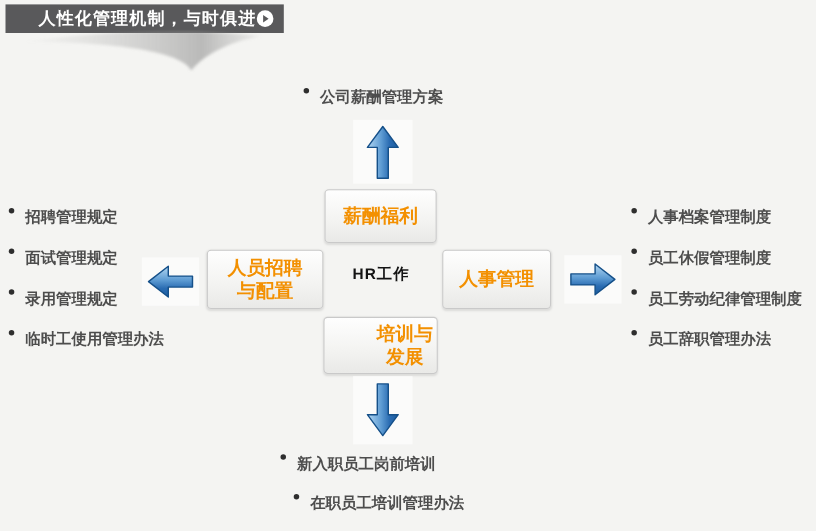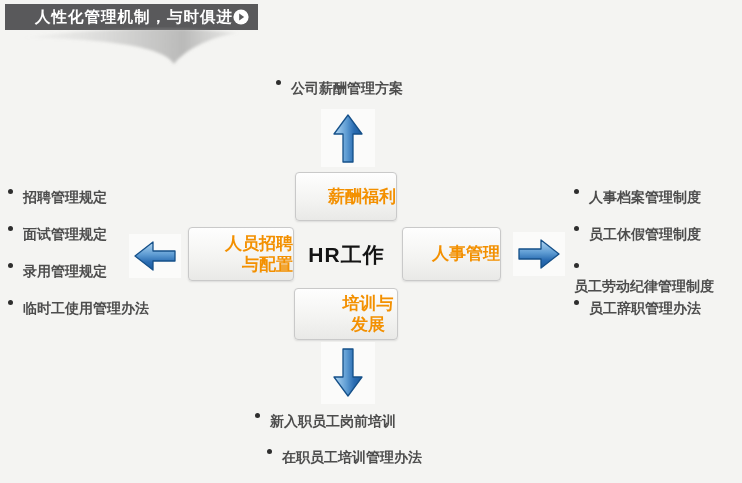--- a/index.html
+++ b/index.html
@@ -17,27 +17,27 @@
   }
   .header-title { white-space:nowrap; }
   .play-icon { width:16px; height:16px; flex:0 0 auto; }
   .swoosh { position:absolute; left:12px; top:27px; pointer-events:none; }
 
   .node {
     position:absolute; box-sizing:border-box;
     border:1px solid #c9c9c9; border-radius:4px;
     background:linear-gradient(180deg,#fefefe 0%,#f4f4f2 55%,#e9e9e7 100%);
     box-shadow:0 1px 2px rgba(0,0,0,0.10);
-    display:flex; flex-direction:column; align-items:flex-end; justify-content:center;
+    display:flex; flex-direction:column; align-items:center; justify-content:center;
     text-align:center; color:#f39000; font-weight:bold; font-size:17px; line-height:1.25;
     cursor:default;
   }
   .center-label {
     position:absolute; left:291px; top:241px; width:111px;
-    text-align:center; color:#141414; font-weight:bold; font-size:21px;
+    text-align:center; color:#141414; font-weight:bold; font-size:14px;
     letter-spacing:1px;
   }
   .arrow-tile {
     position:absolute; background:#fbfbfa;
     display:flex; align-items:center; justify-content:center;
   }
   .li {
     position:absolute; display:flex; align-items:flex-start; gap:10px;
     color:#4d4d4d; font-size:14px; font-weight:600; white-space:nowrap;
   }
@@ -152,21 +152,21 @@
   </div>
 
   <div class="li" style="left:574px; top:189px;">
     <span class="dot"></span>
     <span>人事档案管理制度</span>
   </div>
   <div class="li" style="left:574px; top:226px;">
     <span class="dot"></span>
     <span>员工休假管理制度</span>
   </div>
-  <div class="li" style="left:574px; top:263px;flex-direction:column;">
+  <div class="li" style="left:574px; top:263px;">
     <span class="dot"></span>
     <span>员工劳动纪律管理制度</span>
   </div>
   <div class="li" style="left:574px; top:300px;">
     <span class="dot"></span>
     <span>员工辞职管理办法</span>
   </div>
 
   <div class="li" style="left:255px; top:413px;">
     <span class="dot"></span>

